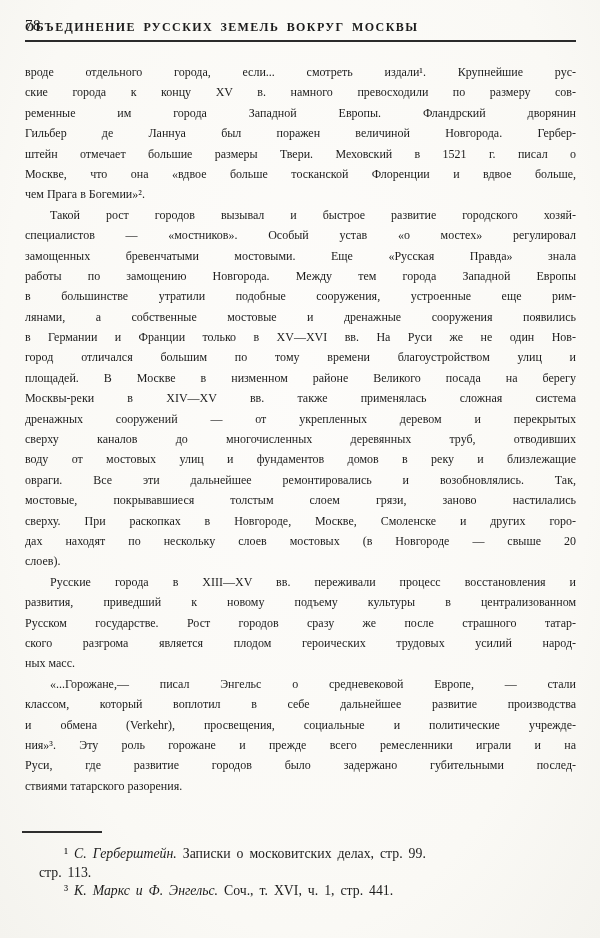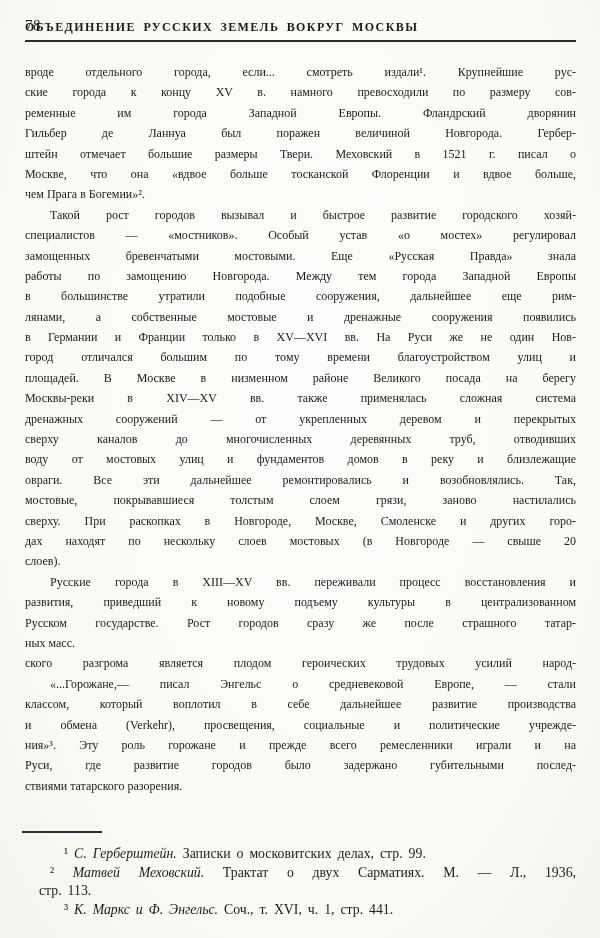--- a/index.html
+++ b/index.html
@@ -98,54 +98,53 @@
         <div class="line">Гильбер де Ланнуа был поражен величиной Новгорода. Гербер-</div>
         <div class="line">штейн отмечает большие размеры Твери. Меховский в 1521 г. писал о</div>
         <div class="line">Москве, что она «вдвое больше тосканской Флоренции и вдвое больше,</div>
         <div class="line last">чем Прага в Богемии»².</div>
       </div>
       <div class="para">
         <div class="line indent">Такой рост городов вызывал и быстрое развитие городского хозяй-</div>
         <div class="line">специалистов — «мостников». Особый устав «о мостех» регулировал</div>
         <div class="line">замощенных бревенчатыми мостовыми. Еще «Русская Правда» знала</div>
         <div class="line">работы по замощению Новгорода. Между тем города Западной Европы</div>
-        <div class="line">в большинстве утратили подобные сооружения, дальнейшее еще рим-</div>
+        <div class="line">в большинстве утратили подобные сооружения, устроенные еще рим-</div>
         <div class="line">лянами, а собственные мостовые и дренажные сооружения появились</div>
         <div class="line">в Германии и Франции только в XV—XVI вв. На Руси же не один Нов-</div>
         <div class="line">город отличался большим по тому времени благоустройством улиц и</div>
         <div class="line">площадей. В Москве в низменном районе Великого посада на берегу</div>
         <div class="line">Москвы-реки в XIV—XV вв. также применялась сложная система</div>
         <div class="line">дренажных сооружений — от укрепленных деревом и перекрытых</div>
         <div class="line">сверху каналов до многочисленных деревянных труб, отводивших</div>
         <div class="line">воду от мостовых улиц и фундаментов домов в реку и близлежащие</div>
         <div class="line">овраги. Все эти дальнейшее ремонтировались и возобновлялись. Так,</div>
         <div class="line">мостовые, покрывавшиеся толстым слоем грязи, заново настилались</div>
         <div class="line">сверху. При раскопках в Новгороде, Москве, Смоленске и других горо-</div>
         <div class="line">дах находят по нескольку слоев мостовых (в Новгороде — свыше 20</div>
         <div class="line last">слоев).</div>
       </div>
       <div class="para">
         <div class="line indent">Русские города в XIII—XV вв. переживали процесс восстановления и</div>
         <div class="line">развития, приведший к новому подъему культуры в централизованном</div>
         <div class="line">Русском государстве. Рост городов сразу же после страшного татар-</div>
+        <div class="line">ского разгрома является плодом героических трудовых усилий народ-</div>
         <div class="line last">ных масс.</div>
-        <div class="line">ского разгрома является плодом героических трудовых усилий народ-</div>
       </div>
       <div class="para">
         <div class="line indent">«...Горожане,— писал Энгельс о средневековой Европе, — стали</div>
         <div class="line">классом, который воплотил в себе дальнейшее развитие производства</div>
         <div class="line">и обмена (Verkehr), просвещения, социальные и политические учрежде-</div>
         <div class="line">ния»³. Эту роль горожане и прежде всего ремесленники играли и на</div>
         <div class="line">Руси, где развитие городов было задержано губительными послед-</div>
         <div class="line last">ствиями татарского разорения.</div>
       </div>
     </div>
 
   <div class="fn-rule"></div>
 
   <div class="footnotes">
       <div class="fn-line left indent"><span>¹ </span><span class="italic">С. Герберштейн.</span><span> Записки о московитских делах, стр. 99.</span></div>
-      <div class="fn-line indent"><span>² </span><span class="italic">Матвей Меховский.</span><span> Трактат о двух Сарматиях. М. — Л., 1936,</span></div>
       <div class="fn-line left"><span>стр. 113.</span></div>
       <div class="fn-line left indent"><span>³ </span><span class="italic">К. Маркс и Ф. Энгельс.</span><span> Соч., т. XVI, ч. 1, стр. 441.</span></div>
     </div>
 
 </div>
 
 </body></html>

